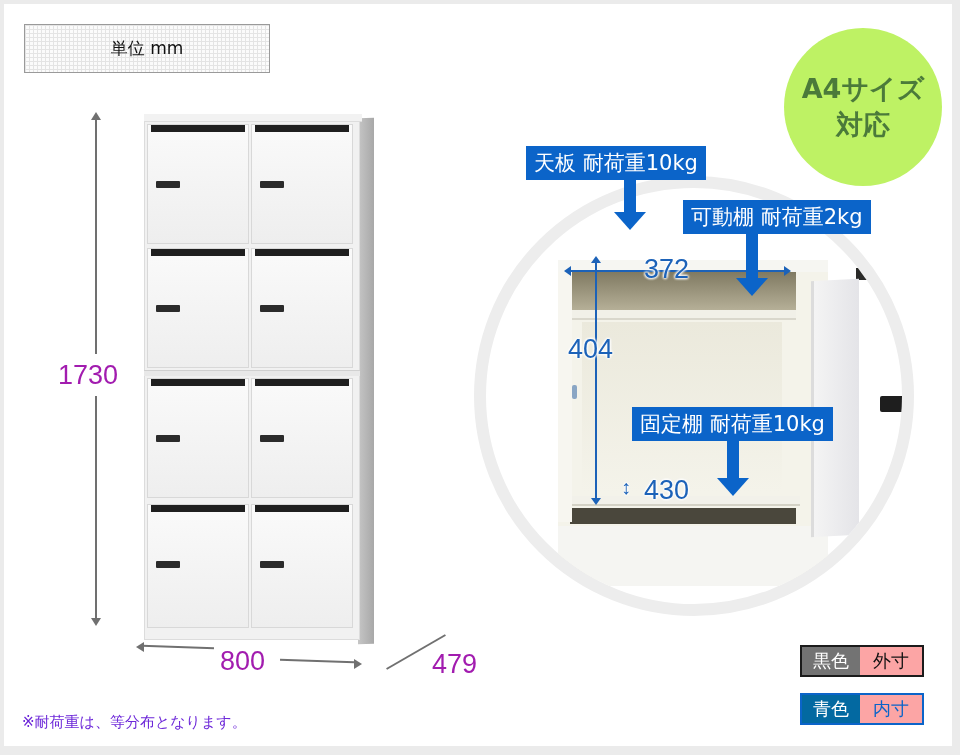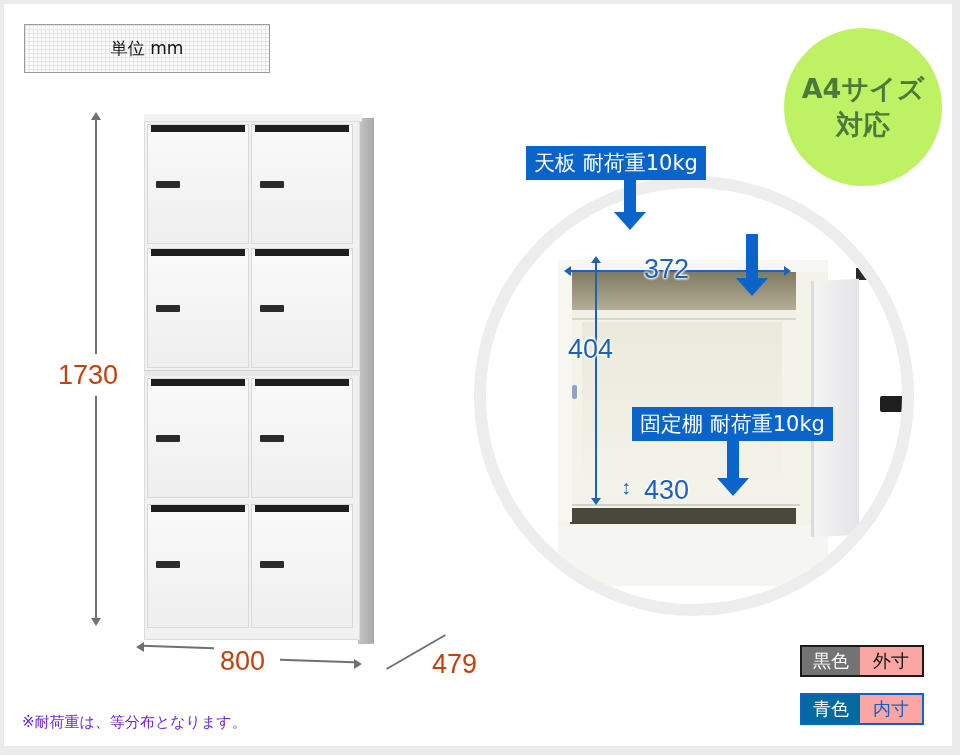--- a/index.html
+++ b/index.html
@@ -18,21 +18,21 @@
     font-size: 17px; color: #111;
   }
   .a4-badge {
     position: absolute; left: 780px; top: 24px; width: 158px; height: 158px;
     border-radius: 50%; background: #bef264; color: #4b7a3a;
     display: flex; flex-direction: column; align-items: center; justify-content: center;
     font-weight: bold; font-size: 27px; line-height: 36px; text-align: center;
   }
   
   .dim { position: absolute; background: #707070; }
-  .dim-label { position: absolute; font-family: "Liberation Sans", sans-serif; color: #c2410c; font-size: 27px; }
+  .dim-label { position: absolute; font-family: "Liberation Sans", sans-serif; color: #a21caf; font-size: 27px; }
   .arrow-up, .arrow-down, .arrow-left, .arrow-right { position: absolute; width: 0; height: 0; }
   .arrow-up { border-left: 5px solid transparent; border-right: 5px solid transparent; border-bottom: 8px solid #707070; }
   .arrow-down { border-left: 5px solid transparent; border-right: 5px solid transparent; border-top: 8px solid #707070; }
   .arrow-left { border-top: 5px solid transparent; border-bottom: 5px solid transparent; border-right: 8px solid #707070; }
   .arrow-right { border-top: 5px solid transparent; border-bottom: 5px solid transparent; border-left: 8px solid #707070; }
 
   
   .cabinet { position: absolute; left: 140px; top: 110px; width: 230px; height: 530px; }
   .cab-side { position: absolute; left: 214px; top: 4px; width: 16px; height: 526px; background: linear-gradient(90deg,#c6c6c6,#a8a8a8); transform: skewY(-2deg); }
   .cab-top { position: absolute; left: 0; top: 0; width: 218px; height: 8px; background: #f2f2f2; border-bottom: 1px solid #ddd; }
@@ -198,20 +198,21 @@
 
   <div>
     <div class="inner-label" style="left:617px; top:472px; font-size:20px;">↕</div>
     <div class="inner-label" style="left:640px; top:471px;">430</div>
   </div>
 
   <div class="blue-label" style="left:522px; top:142px;">天板 耐荷重10kg</div>
   <div class="blue-shaft" style="left:620px; top:176px; width:12px; height:34px;"></div>
   <div class="blue-head" style="left:610px; top:208px;"></div>
 
+  <div class="blue-label" style="left:679px; top:196px;">可動棚 耐荷重2kg</div>
   <div class="blue-shaft" style="left:742px; top:230px; width:12px; height:46px;"></div>
   <div class="blue-head" style="left:732px; top:274px;"></div>
 
   <div class="blue-label" style="left:628px; top:403px;">固定棚 耐荷重10kg</div>
   <div class="blue-shaft" style="left:723px; top:437px; width:12px; height:38px;"></div>
   <div class="blue-head" style="left:713px; top:474px;"></div>
 
   <div class="note note-blue">※耐荷重は、等分布となります。</div>
 
   <div class="legend legend-black">

